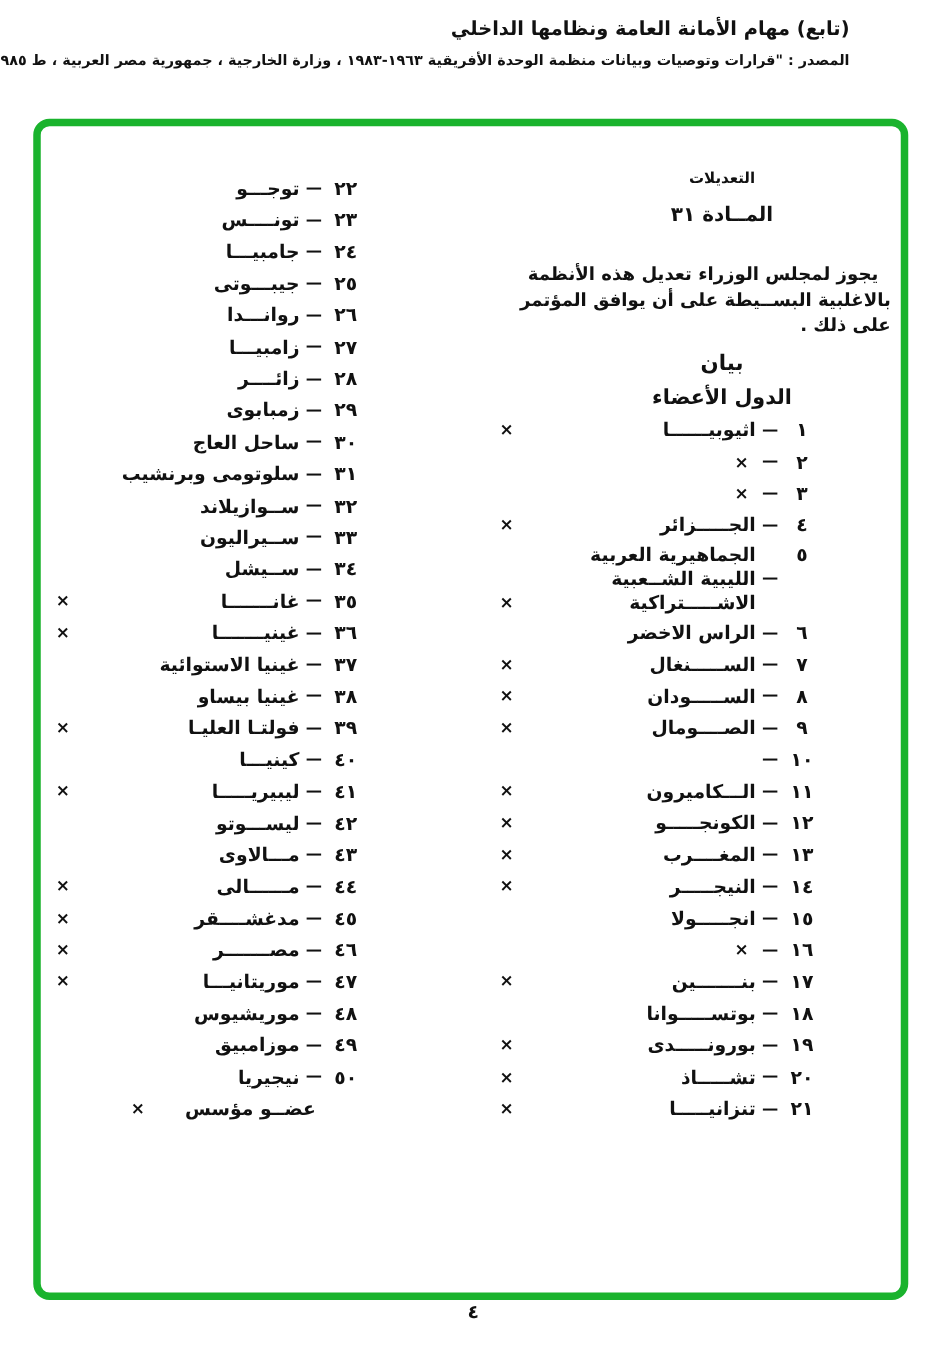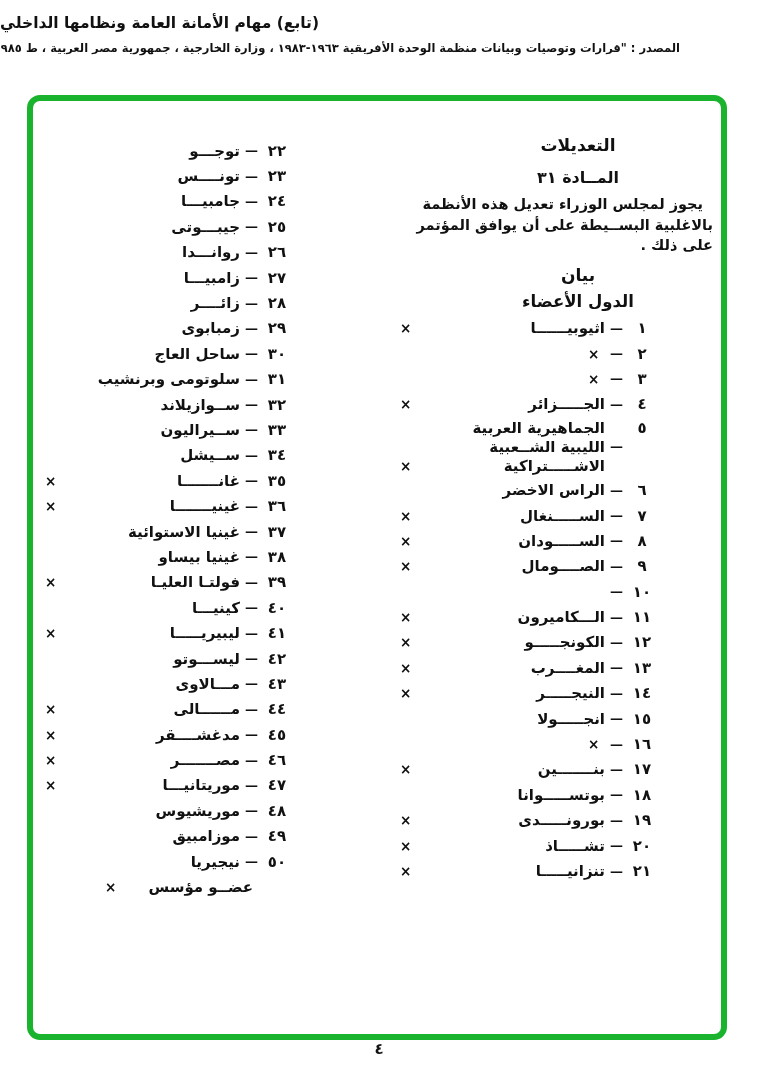--- a/index.html
+++ b/index.html
@@ -3,36 +3,36 @@
 <meta charset="utf-8">
 <style>
   html,body{margin:0;padding:0;}
   body{
     width:758px;height:1078px;position:relative;overflow:hidden;
     background:#ffffff;color:#111;
     font-family:"DejaVu Sans",sans-serif;
     direction:rtl;
   }
   
-  .page-header{position:absolute;top:14px;left:0;width:680px;text-align:left;}
+  .page-header{position:absolute;top:14px;left:0;width:680px;text-align:right;}
   .page-title{font-size:15.5px;font-weight:bold;letter-spacing:0;}
   .source-line{font-size:11.5px;font-weight:bold;margin-top:9px;white-space:nowrap;}
   
   .green-box{
     position:absolute;left:27px;top:95px;width:688px;height:933px;
     border:6px solid #1ab32d;border-radius:13px;background:#fff;
   }
   
   .col-right{position:absolute;top:0;right:8px;width:320px;}
   .heading{font-weight:bold;text-align:center;margin-left:50px;}
-  .h-amend{font-size:17px;margin-top:34px;}
+  .h-amend{font-size:12px;margin-top:34px;}
   .h-article{font-size:16px;margin-top:13px;}
   .article-text{
     font-size:14.5px;font-weight:bold;line-height:20.5px;
-    margin-top:7px;width:320px;text-align:right;text-indent:10px;
+    margin-top:29px;width:320px;text-align:right;text-indent:10px;
   }
   .h-bayan{font-size:17px;margin-top:9px;}
   .h-members{font-size:16.5px;margin-top:7px;}
   .rows-right{margin-top:5px;margin-right:55px;width:258px;}
   
   .col-left{position:absolute;top:0;left:12px;width:248px;}
   .rows-left{margin-top:37px;width:248px;}
   
   .row{
     display:flex;direction:rtl;align-items:center;

